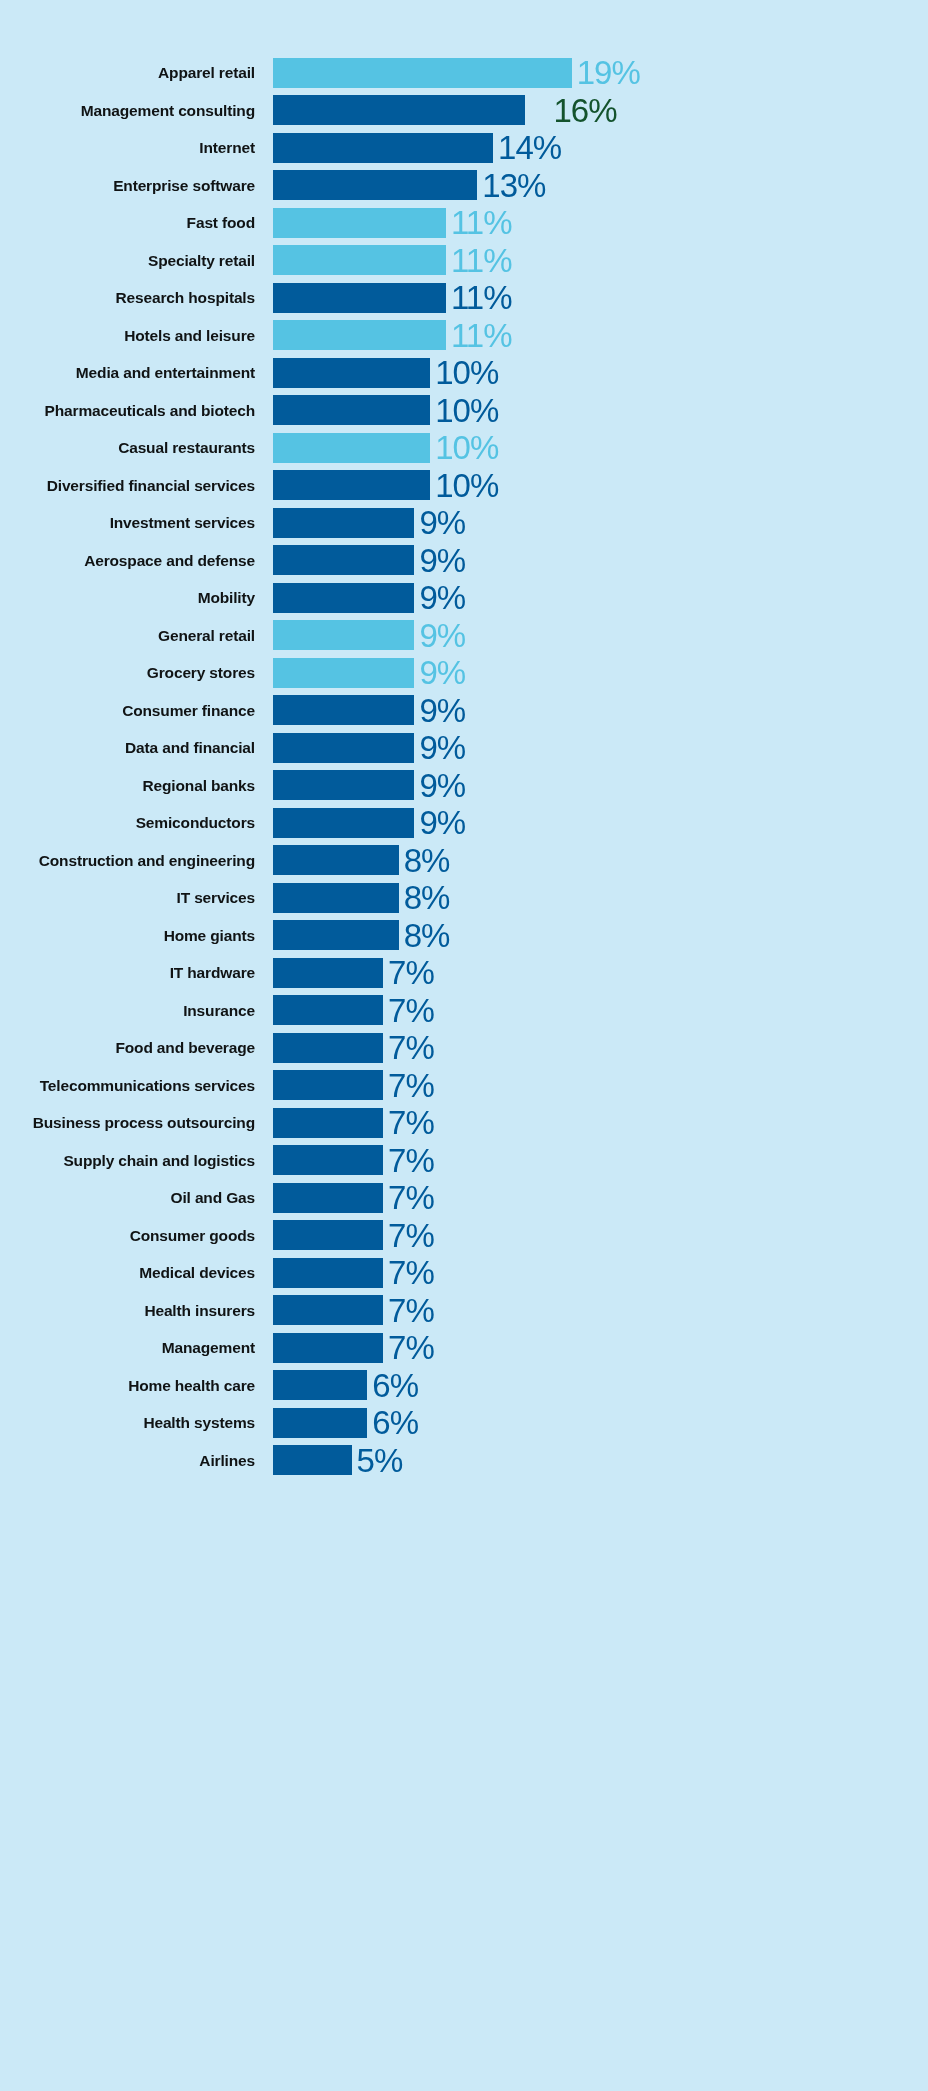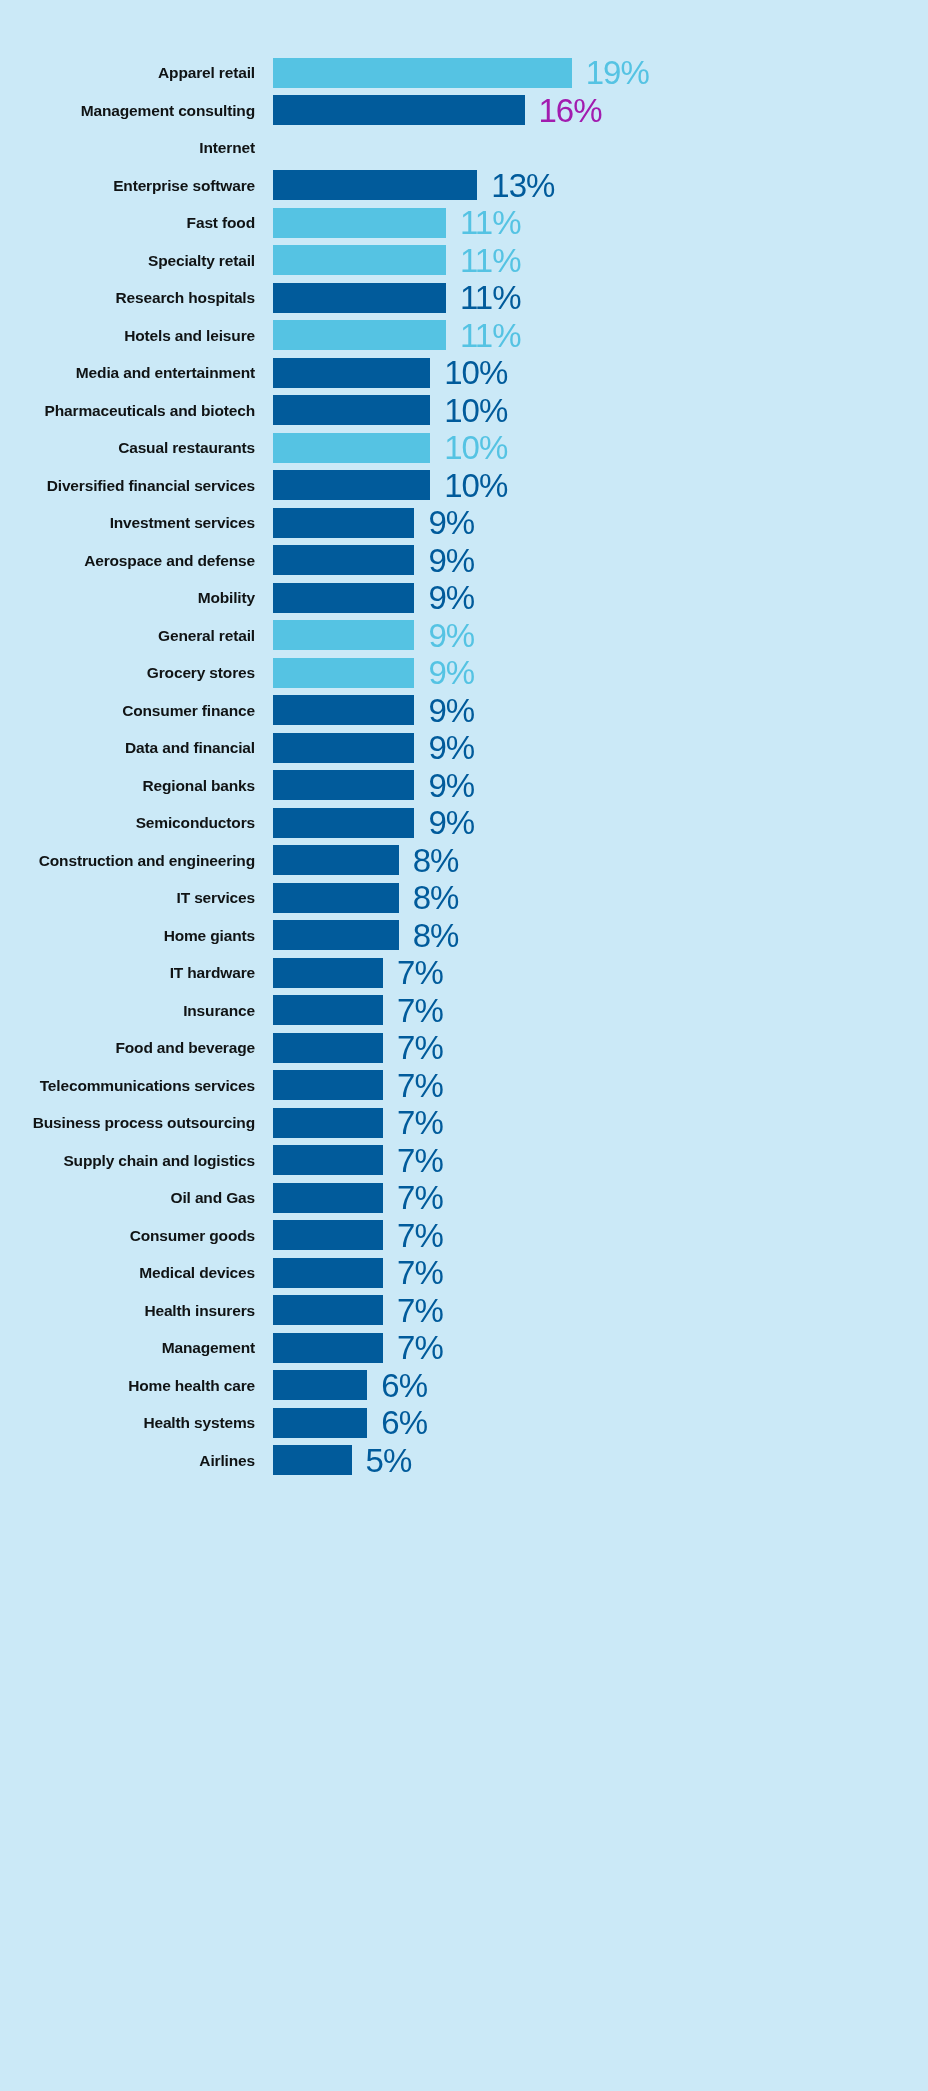--- a/index.html
+++ b/index.html
@@ -46,46 +46,50 @@
     height: 100%;
   }
   .bar {
     height: 30px;
     flex: 0 0 auto;
   }
   .bar-value {
     font-size: 33px;
     font-weight: 400;
     line-height: 1;
-    padding-left: 14px;
+    padding-left: 5px;
     white-space: nowrap;
     font-family: "Liberation Sans", sans-serif;
     letter-spacing: -1px;
   }
 </style>
 </head>
 <body>
 
 <div id="chart-root">
     <div class="bar-row">
       <div class="row-label" style="color: rgb(16, 19, 20);">Apparel retail</div>
       <div class="bar-area">
         <div class="bar" style="width: 298.68px; background: rgb(85, 195, 227);"></div>
         <div class="bar-value" style="color: rgb(85, 195, 227);">19%</div>
       </div>
     </div>
     <div class="bar-row">
       <div class="row-label" style="color: rgb(16, 19, 20);">Management consulting</div>
       <div class="bar-area">
         <div class="bar" style="width: 251.52px; background: rgb(1, 91, 155);"></div>
-        <div class="bar-value" style="color: #a21caf;">16%</div>
+        <div class="bar-value" style="color: #14532d; margin-left: 24px;">16%</div>
       </div>
     </div>
     <div class="bar-row">
       <div class="row-label" style="color: rgb(16, 19, 20);">Internet</div>
+      <div class="bar-area">
+        <div class="bar" style="width: 220.08px; background: rgb(1, 91, 155);"></div>
+        <div class="bar-value" style="color: rgb(1, 91, 155);">14%</div>
+      </div>
     </div>
     <div class="bar-row">
       <div class="row-label" style="color: rgb(16, 19, 20);">Enterprise software</div>
       <div class="bar-area">
         <div class="bar" style="width: 204.36px; background: rgb(1, 91, 155);"></div>
         <div class="bar-value" style="color: rgb(1, 91, 155);">13%</div>
       </div>
     </div>
     <div class="bar-row">
       <div class="row-label" style="color: rgb(16, 19, 20);">Fast food</div>

